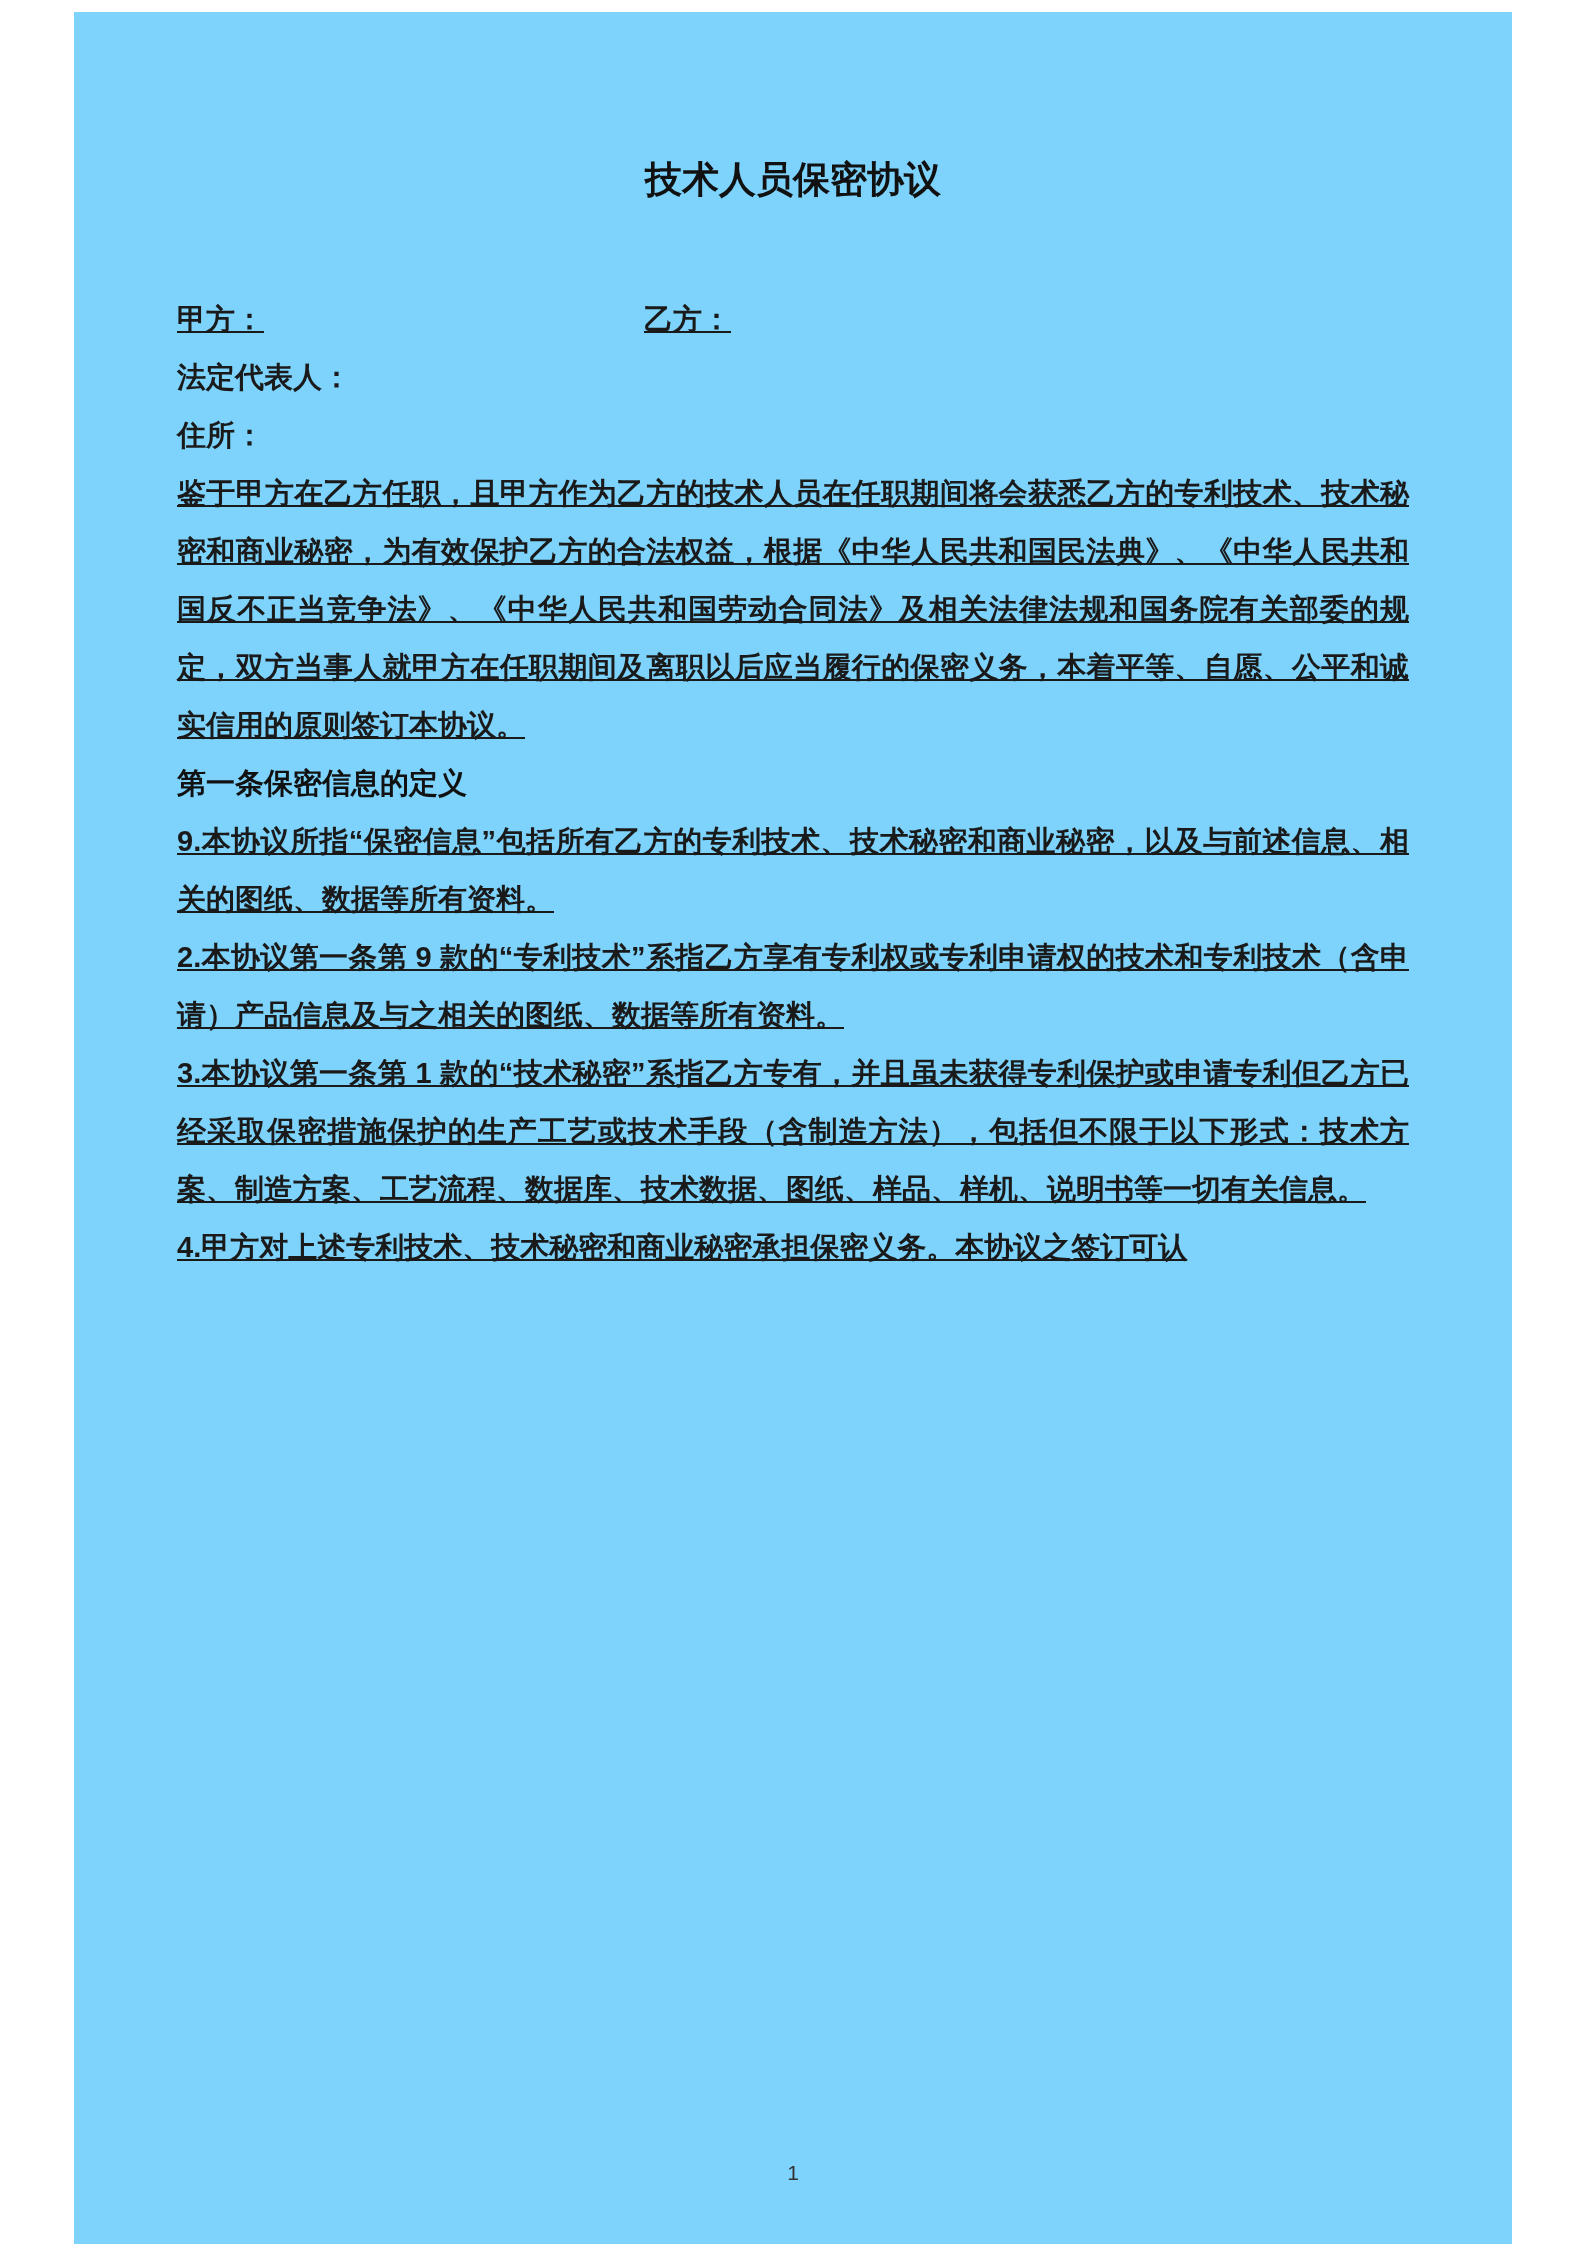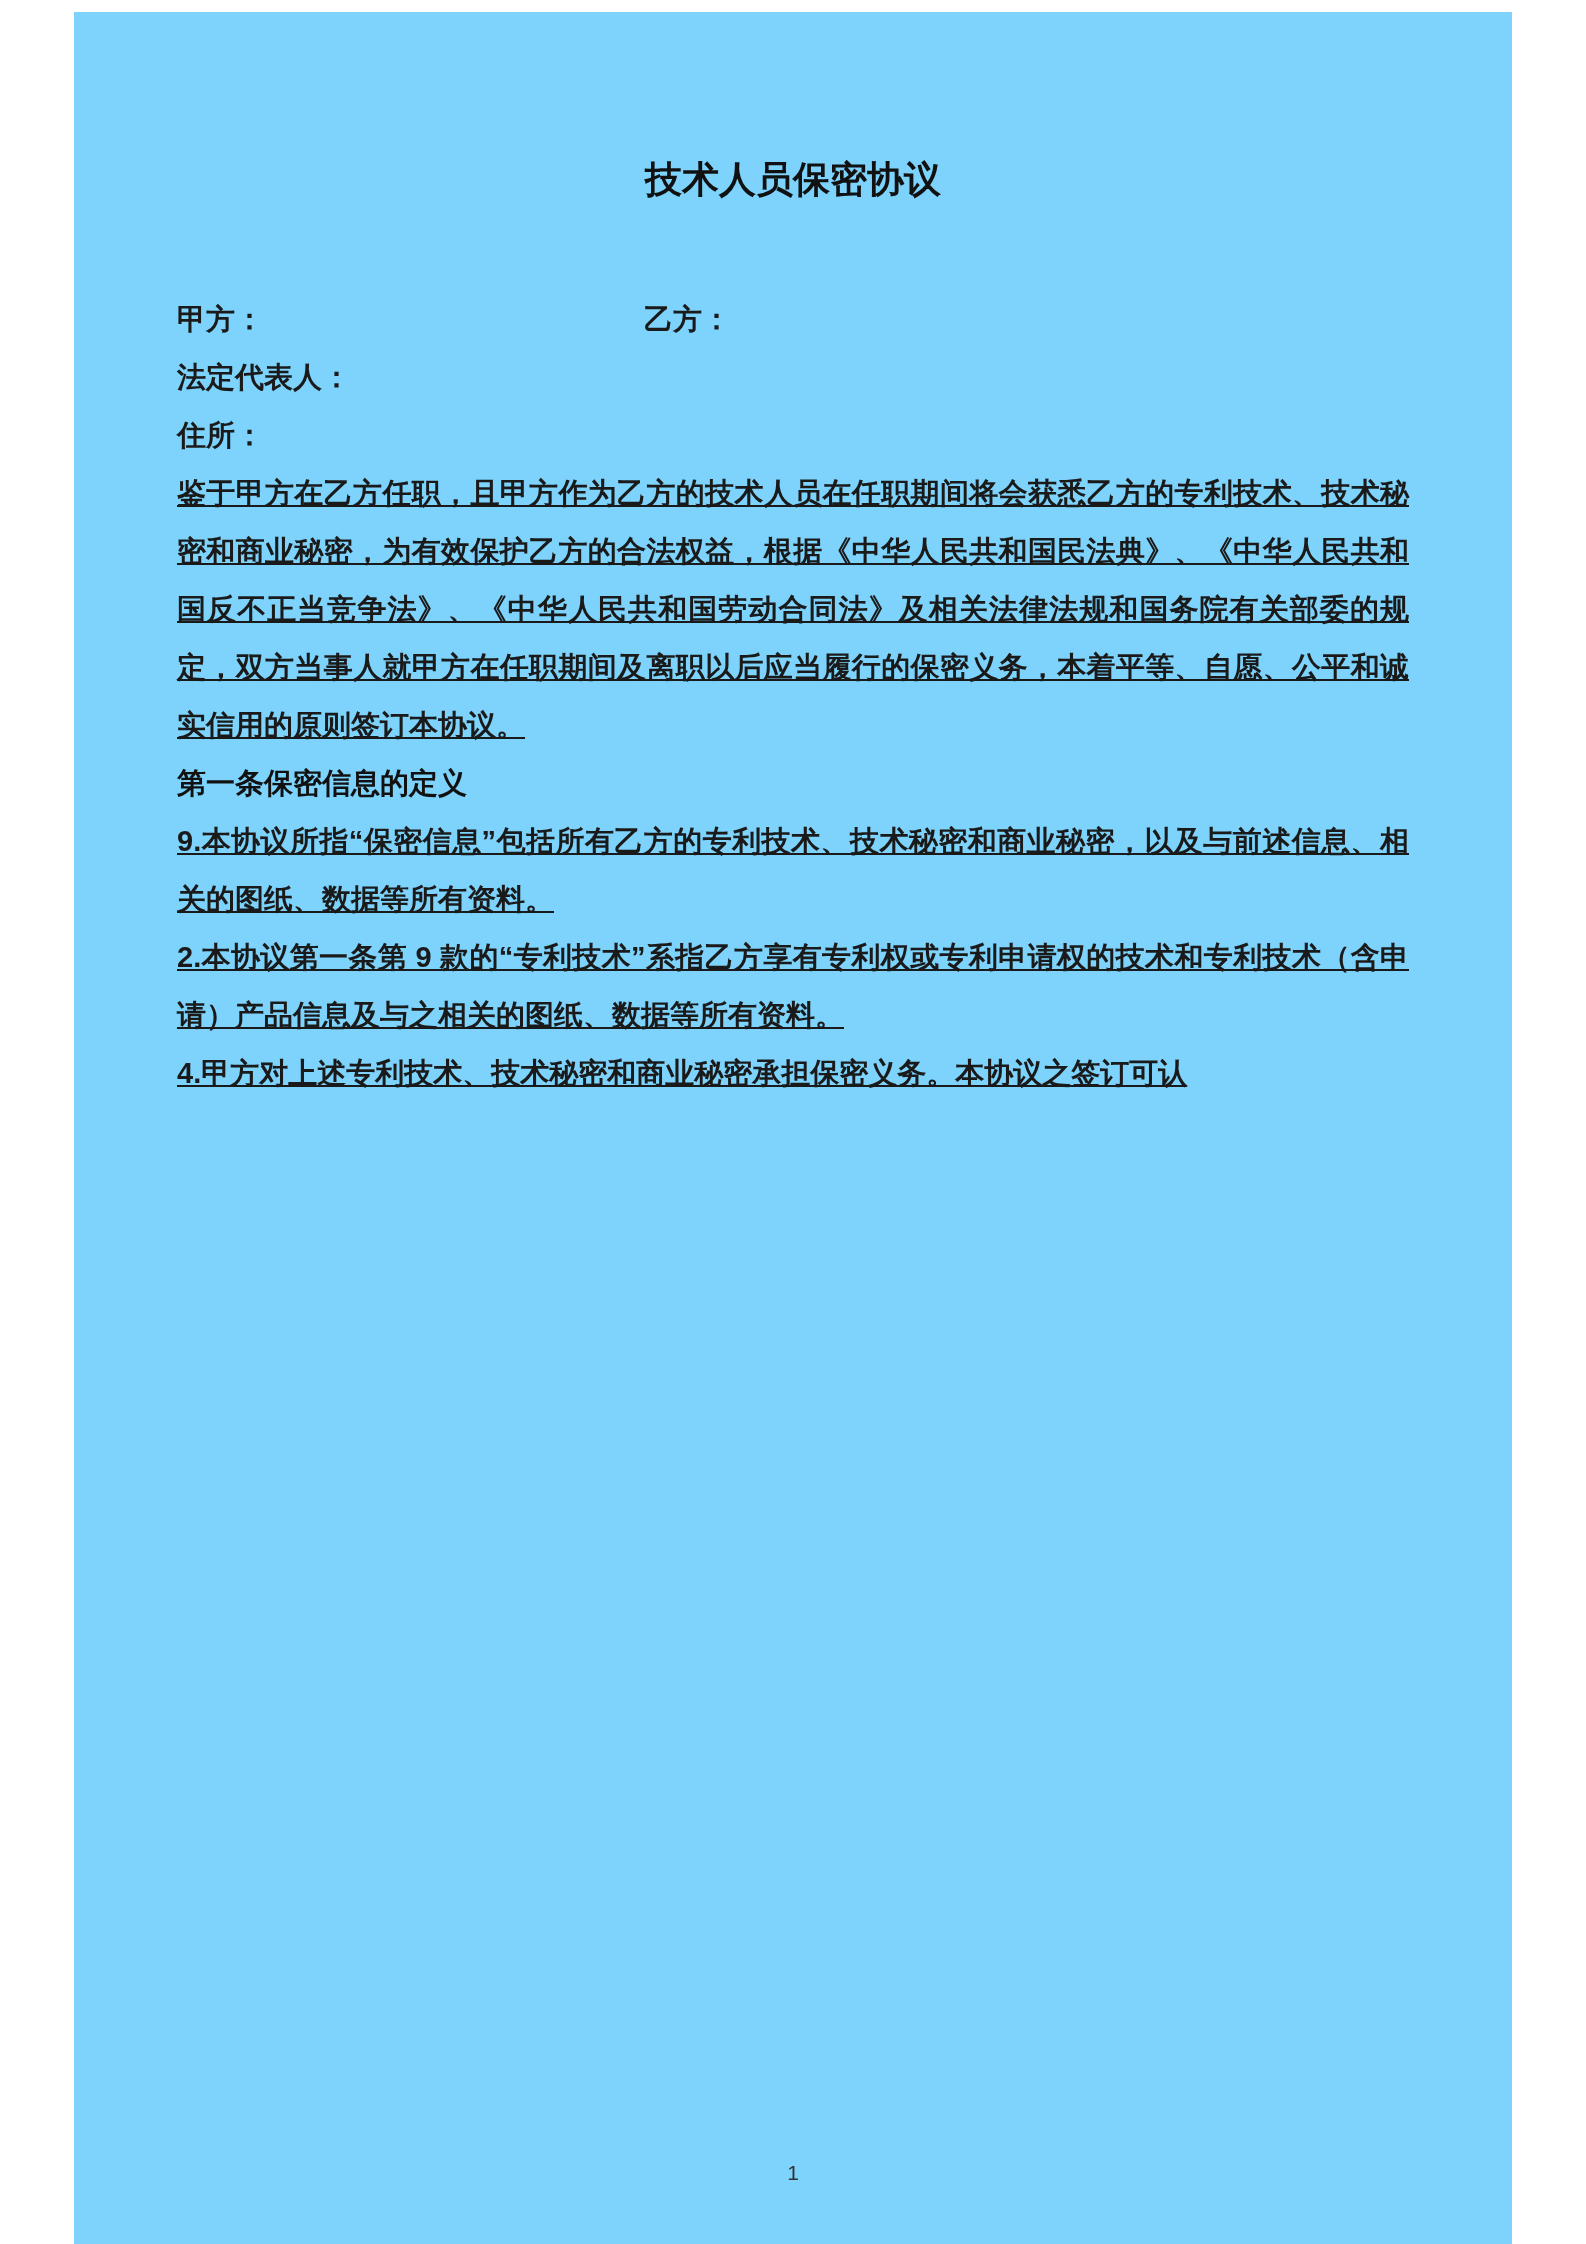--- a/index.html
+++ b/index.html
@@ -25,20 +25,21 @@
     margin: 0 0 84px 0;
     text-align: center;
     font-size: 37px;
     font-weight: 700;
     line-height: 52px;
     color: #111111;
   }
   .party-row {
     display: flex;
     align-items: flex-end;
+    text-decoration: underline;
   }
   .party-a {
     display: inline-block;
     width: 467px;
   }
   .info-line {
     display: block;
   }
   .para {
     margin: 0;
@@ -79,18 +80,19 @@
   <div class="info-line">住所：</div>
 
   <p class="para">鉴于甲方在乙方任职，且甲方作为乙方的技术人员在任职期间将会获悉乙方的专利技术、技术秘密和商业秘密，为有效保护乙方的合法权益，根据《中华人民共和国民法典》、《中华人民共和国反不正当竞争法》、《中华人民共和国劳动合同法》及相关法律法规和国务院有关部委的规定，双方当事人就甲方在任职期间及离职以后应当履行的保密义务，本着平等、自愿、公平和诚实信用的原则签订本协议。</p>
 
   <div class="section-heading">第一条保密信息的定义</div>
 
   <p class="para">9.本协议所指“保密信息”包括所有乙方的专利技术、技术秘密和商业秘密，以及与前述信息、相关的图纸、数据等所有资料。</p>
 
   <p class="para">2.本协议第一条第 9 款的“专利技术”系指乙方享有专利权或专利申请权的技术和专利技术（含申请）产品信息及与之相关的图纸、数据等所有资料。</p>
 
+  <p class="para">3.本协议第一条第 1 款的“技术秘密”系指乙方专有，并且虽未获得专利保护或申请专利但乙方已经采取保密措施保护的生产工艺或技术手段（含制造方法），包括但不限于以下形式：技术方案、制造方案、工艺流程、数据库、技术数据、图纸、样品、样机、说明书等一切有关信息。</p>
 
   <p class="para">4.甲方对上述专利技术、技术秘密和商业秘密承担保密义务。本协议之签订可认</p>
 
   <div class="page-number">1</div>
 
 </div>
 
 </body></html>

